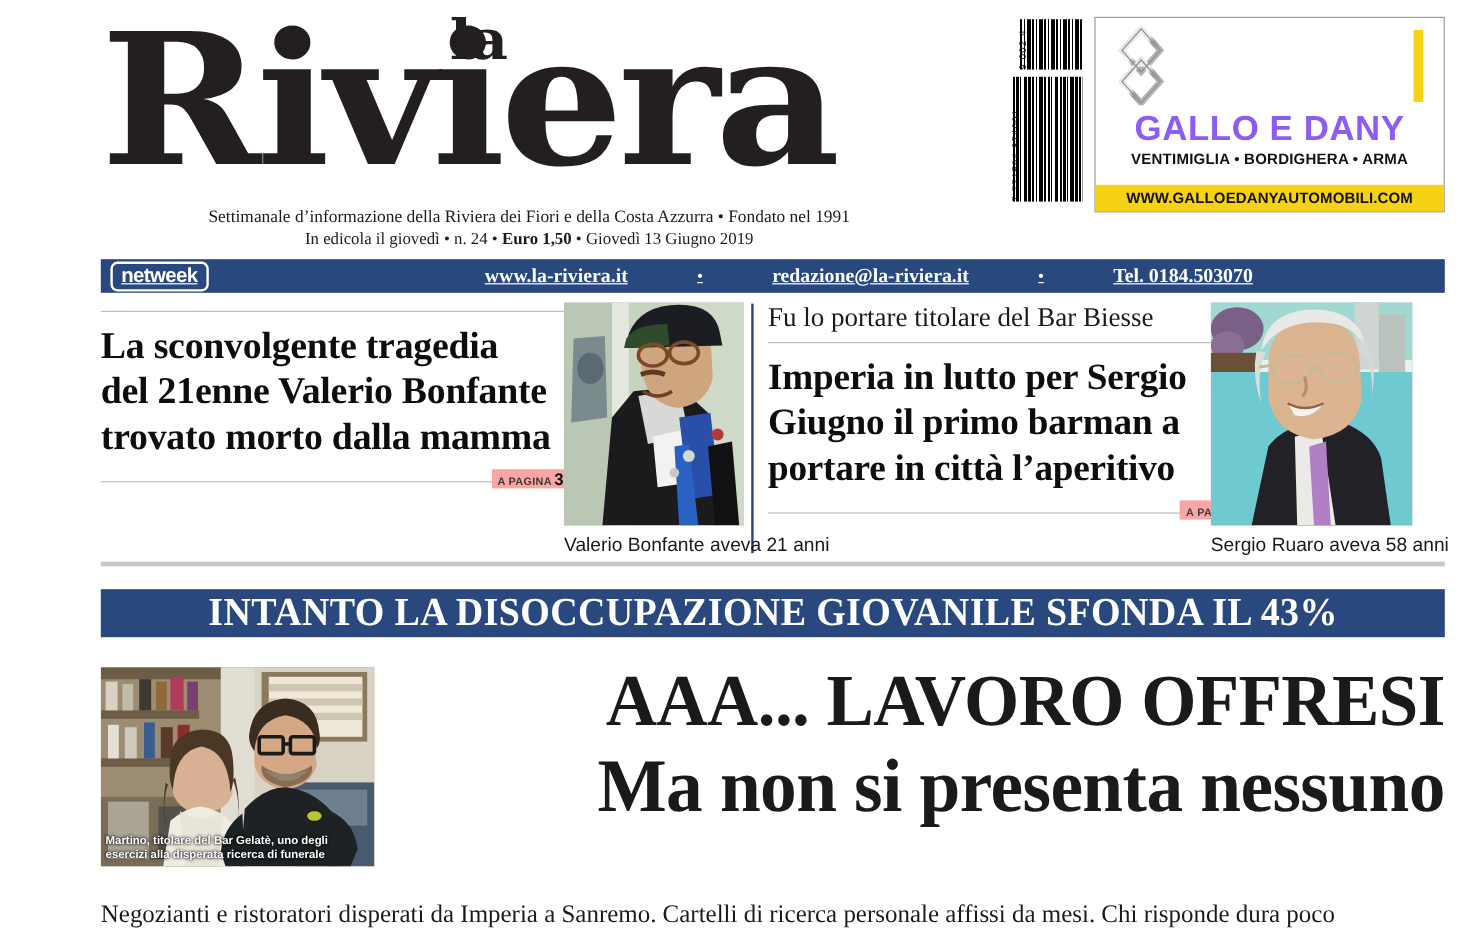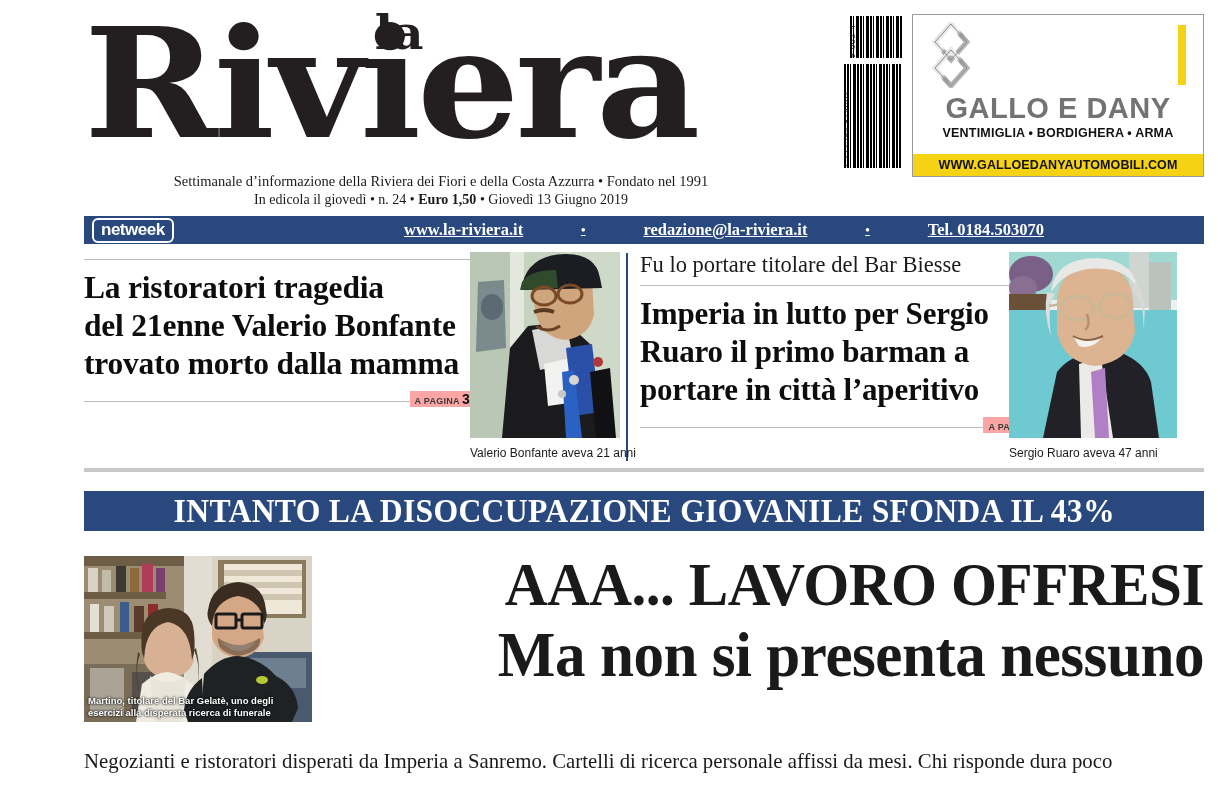--- a/index.html
+++ b/index.html
@@ -142,21 +142,21 @@
     right: 17px; top: 10px;
     width: 8px; height: 60px;
     background: #f5d213;
   }
   .ad-dealer {
     text-align: center;
     font-family: "Liberation Sans", sans-serif;
     font-weight: 700;
     font-size: 29px;
     letter-spacing: 0.5px;
-    color: #737373;
+    color: #8b5cf6;
     line-height: 30px;
     margin-top: -2px;
   }
   .ad-sub {
     text-align: center;
     font-family: "Liberation Sans", sans-serif;
     font-weight: 700;
     font-size: 19px;
     letter-spacing: 1px;
     color: #111;
@@ -212,20 +212,21 @@
     margin-left: 8px;
     border: 2px solid #ffffff;
     border-radius: 6px;
     padding: 1px 7px 2px 7px;
     font-family: "Liberation Sans", sans-serif;
     font-weight: 700;
     font-size: 17px;
     color: #ffffff;
     letter-spacing: -0.5px;
     line-height: 18px;
+    text-decoration: underline;
   }
   .bluebar-contacts {
     position: absolute;
     left: 320px;
     width: 640px;
     display: flex;
     align-items: center;
     justify-content: space-between;
     font-family: "Liberation Serif", serif;
     font-weight: 700;
@@ -314,21 +315,21 @@
     left: 448px; top: 252px;
     width: 150px; height: 186px;
   }
   .photo-right-top {
     left: 987px; top: 252px;
     width: 168px; height: 186px;
   }
   .photo-cap {
     position: absolute;
     font-family: "Liberation Sans", sans-serif;
-    font-size: 12px;
+    font-size: 16px;
     color: #1a1a1a;
     white-space: nowrap;
     text-align: center;
   }
   .cap-left { left: 448px; top: 446px; }
   .cap-right { left: 987px; top: 446px; }
 
   .hr-grey {
     position: absolute;
     left: 62px;
@@ -481,38 +482,38 @@
     </div>
   </div>
 
   <div class="vdivider"></div>
 
   <div class="articles">
 
     <div class="col-left">
       <div class="rule-thin" style="width:386px"></div>
       <div class="headline">
-        <div>La ristoratori tragedia</div>
+        <div>La sconvolgente tragedia</div>
         <div>del 21enne Valerio Bonfante</div>
         <div>trovato morto dalla mamma</div>
       </div>
       <div class="art-foot" style="height:22px">
         <div class="art-rule" style="width:386px"></div>
         <div class="pagref" style="right:150px">
           <span>A PAGINA</span><span class="num">3</span>
         </div>
       </div>
     </div>
 
     <div class="col-right">
       <div class="kicker">Fu lo portare titolare del Bar Biesse</div>
       <div class="rule-thin" style="width:412px"></div>
       <div class="headline hl-right">
         <div>Imperia in lutto per Sergio</div>
-        <div>Ruaro il primo barman a</div>
+        <div>Giugno il primo barman a</div>
         <div>portare in città l’aperitivo</div>
       </div>
       <div class="art-foot" style="height:22px">
         <div class="art-rule" style="width:412px"></div>
         <div class="pagref" style="right:152px">
           <span>A PAGINA</span><span class="num">29</span>
         </div>
       </div>
     </div>
   </div>
@@ -566,21 +567,21 @@
       <path d="M126 30 Q140 46 134 78 Q136 50 124 40 Z" fill="#d8d8d6"></path>
       <ellipse cx="68" cy="56" rx="16" ry="12" fill="none" stroke="#c9b896" stroke-width="2.5"></ellipse>
       <ellipse cx="106" cy="54" rx="16" ry="12" fill="none" stroke="#c9b896" stroke-width="2.5"></ellipse>
       <path d="M84 55 L90 54" stroke="#c9b896" stroke-width="2.5"></path>
       <path d="M52 52 L40 54" stroke="#c9b896" stroke-width="2.5"></path>
       <path d="M64 84 Q78 92 94 84 Q84 98 70 94 Z" fill="#f6f3ef"></path>
       <path d="M64 84 Q78 92 94 84" stroke="#8a6246" stroke-width="2" fill="none"></path>
       <path d="M78 62 Q82 74 76 78" stroke="#b98f6a" stroke-width="2.5" fill="none"></path>
     </svg>
   </div>
-  <div class="photo-cap cap-right">Sergio Ruaro aveva 47 anni</div>
+  <div class="photo-cap cap-right">Sergio Ruaro aveva 58 anni</div>
 
   <div class="hr-grey hr-1"></div>
 
   <div class="banner">
     <div class="banner-text">INTANTO LA DISOCCUPAZIONE GIOVANILE SFONDA IL 43%</div>
   </div>
 
   <div class="main-photo">
     <svg class="ph-img" viewBox="0 0 228 166" preserveAspectRatio="xMidYMid slice">
       <rect width="228" height="166" fill="#c8c0b2"></rect>

